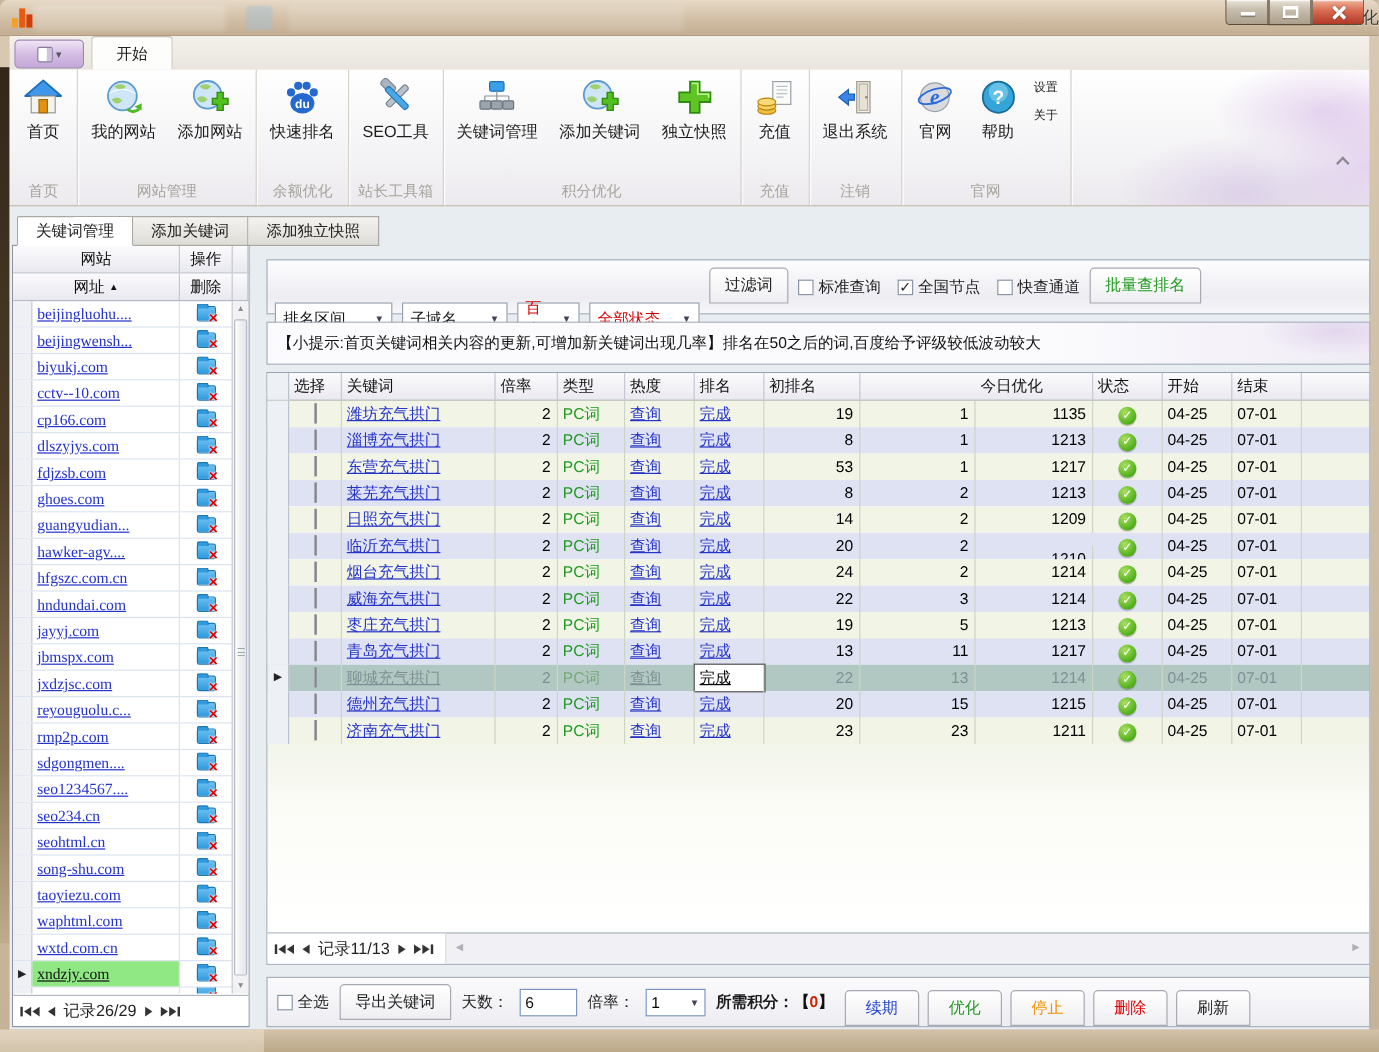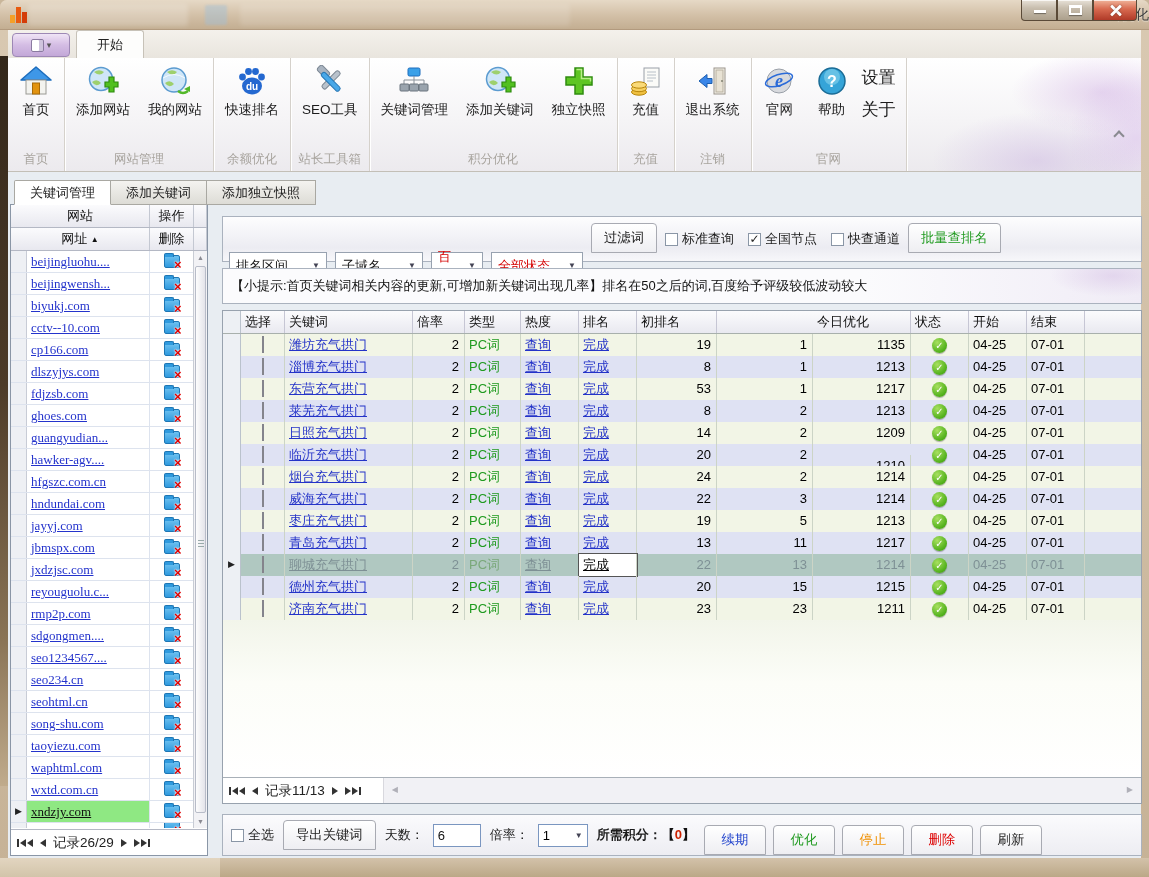--- a/index.html
+++ b/index.html
@@ -54,21 +54,21 @@
      radial-gradient(ellipse 130px 60px at 85% 30%, rgba(205,170,225,.45), transparent 70%),
      radial-gradient(ellipse 150px 70px at 60% 90%, rgba(190,160,220,.35), transparent 70%),
      radial-gradient(ellipse 90px 90px at 98% 70%, rgba(215,185,235,.5), transparent 75%); }
   #ribbon-groups { position:absolute; left:0; top:0; height:114px; display:flex; }
   .rgroup { display:flex; flex-direction:column; border-right:1px solid #d5d1cb; box-shadow:1px 0 0 #ffffff; padding:2px 2px 0; }
   .rbtns { flex:1; display:flex; align-items:flex-start; justify-content:center; }
   .rbtn { display:flex; flex-direction:column; align-items:center; padding:4px 9px 2px; cursor:pointer; border-radius:3px; }
   .ricon { width:34px; height:34px; display:flex; align-items:center; justify-content:center; }
   .rbtn-label { margin-top:3px; color:#1c1c1c; font-size:13.5px; white-space:nowrap; }
   .rstack { display:flex; flex-direction:column; justify-content:center; gap:9px; padding:6px 8px 0 4px; }
-  .rstack span { font-size:17px; color:#1c1c1c; cursor:pointer; white-space:nowrap; }
+  .rstack span { font-size:10px; color:#1c1c1c; cursor:pointer; white-space:nowrap; }
   .rgroup-label { height:24px; line-height:22px; text-align:center; color:#a8a49e; font-size:12.5px; white-space:nowrap; }
   .ribbon-collapse { position:absolute; right:10px; bottom:28px; width:22px; height:16px; cursor:pointer; }
   .ribbon-collapse i { position:absolute; left:6px; top:5px; width:8px; height:8px; border-top:2px solid #8a8a90; border-left:2px solid #8a8a90; transform:rotate(45deg); }
 
   
   .content { position:absolute; left:8px; right:8px; top:172px; height:686px; background:#e8edf2; }
   .ctabs { position:absolute; left:6px; top:8px; height:25px; display:flex; z-index:5; }
   .ctab { height:25px; padding:0 15px; line-height:24px; background:linear-gradient(180deg,#f4f3f0,#dddcd6);
     border:1px solid #a9a8a2; border-left:none; color:#222; cursor:pointer; }
   .ctab:first-child { border-left:1px solid #a9a8a2; border-radius:2px 0 0 0; }
@@ -138,21 +138,21 @@
   .g-row.sel .gc, .g-row.sel a { color:#7e9095; }
   .g-row.sel .type { color:#7aa87a; }
   .g-row.sel .gc.editcell { background:#fff; color:#000; outline:1px solid #555; }
   .g-row.sel .gc.editcell a { color:#000; }
   .gchk { width:13px; height:13px; margin:4px auto 0; background:#e4e4e8; border:1px solid #84848c; box-shadow:inset 0 0 0 2px #fff; cursor:pointer; }
   .statusic { display:inline-block; width:15px; height:15px; margin-top:3px; border-radius:50%;
     background:radial-gradient(circle at 35% 30%,#a8e060,#55b31e 65%,#3d8c12); color:#fff; font-size:10px; font-weight:bold; line-height:15px; text-align:center;
     box-shadow:0 1px 1px rgba(0,0,0,.3); }
   .g-fill { flex:1; background:linear-gradient(180deg,#f2f5ea,#fcfdf8 40%,#ffffff); }
   .g-pager { height:26px; flex:none; border-top:1px solid #a8b0b8; display:flex; align-items:stretch; background:#f1f1f5; }
-  .g-pager .pleft { background:#fff; display:flex; align-items:center; gap:7px; padding:0 22px 0 6px; border-right:1px solid #d8d8de; }
+  .g-pager .pleft { background:#fff; display:flex; align-items:center; gap:7px; padding:0 10px 0 6px; border-right:1px solid #d8d8de; }
   .hscroll { flex:1; position:relative; }
   .hscroll .ar { position:absolute; top:7px; font-size:8px; color:#b0b0b8; cursor:pointer; }
   .hscroll .ar.l { left:8px; } .hscroll .ar.r { right:8px; }
 
   .bottombar { position:absolute; left:4px; right:6px; top:604px; height:42px; border:1px solid #aab2be;
     background:linear-gradient(180deg,#fbfbfd,#ededf2); display:flex; align-items:center; padding:0 8px; gap:9px; }
   .bottombar .lbl { color:#1c1c1c; white-space:nowrap; }
   .txtinput { width:48px; height:23px; border:1px solid #7a96c0; background:#fff; padding-left:4px; line-height:21px; color:#111; }
   .minicombo { width:50px; height:23px; border:1px solid #7a96c0; background:#fff; display:flex; align-items:center; justify-content:space-between; padding:0 4px; cursor:pointer; }
   .minicombo .dd { font-size:8px; color:#445; }
@@ -222,40 +222,40 @@
               <div class="rbtn-label">首页</div>
             </div>
           </div>
           <div class="rgroup-label">首页</div>
         </div>
         <div class="rgroup">
           <div class="rbtns">
             <div class="rbtn">
               <span class="ricon">
                 <svg viewBox="0 0 32 32" width="32" height="32">
-                  <circle cx="14" cy="14" r="11.5" fill="#cfe6f8" stroke="#5b9bd0" stroke-width="1.5"></circle>
-                  <path d="M7 7 Q12 3.5 17 7 Q13 12 7 7Z" fill="#9ed06d"></path>
-                  <path d="M5 17 Q10 13 14 18 Q9 23 5 17Z" fill="#9ed06d"></path>
-                  <path d="M23 14 h5 v5 h4 v5 h-4 v5 h-5 v-5 h-4 v-5 h4 Z" fill="#52c020" stroke="#2f8c0f" stroke-width="1.2" transform="translate(-1,-2)"></path>
-                </svg>
-              </span>
-              <div class="rbtn-label">添加网站</div>
-            </div>
-            <div class="rbtn">
-              <span class="ricon">
-                <svg viewBox="0 0 32 32" width="32" height="32">
                   <circle cx="15" cy="15" r="12" fill="#cfe6f8" stroke="#5b9bd0" stroke-width="1.5"></circle>
                   <path d="M8 7 Q13 3.5 18 7 Q14 12 8 7Z" fill="#9ed06d"></path>
                   <path d="M6 18 Q11 14 15 19 Q10 24 6 18Z" fill="#9ed06d"></path>
                   <path d="M4 13 Q15 6 26 13" stroke="#ffffff" fill="none" opacity=".8"></path>
                   <path d="M19 26 q5 4 10 0" stroke="#52b829" stroke-width="2.5" fill="none"></path>
                   <polygon points="31,27 31,21 25,24" fill="#52b829"></polygon>
                 </svg>
               </span>
               <div class="rbtn-label">我的网站</div>
+            </div>
+            <div class="rbtn">
+              <span class="ricon">
+                <svg viewBox="0 0 32 32" width="32" height="32">
+                  <circle cx="14" cy="14" r="11.5" fill="#cfe6f8" stroke="#5b9bd0" stroke-width="1.5"></circle>
+                  <path d="M7 7 Q12 3.5 17 7 Q13 12 7 7Z" fill="#9ed06d"></path>
+                  <path d="M5 17 Q10 13 14 18 Q9 23 5 17Z" fill="#9ed06d"></path>
+                  <path d="M23 14 h5 v5 h4 v5 h-4 v5 h-5 v-5 h-4 v-5 h4 Z" fill="#52c020" stroke="#2f8c0f" stroke-width="1.2" transform="translate(-1,-2)"></path>
+                </svg>
+              </span>
+              <div class="rbtn-label">添加网站</div>
             </div>
           </div>
           <div class="rgroup-label">网站管理</div>
         </div>
         <div class="rgroup">
           <div class="rbtns">
             <div class="rbtn">
               <span class="ricon">
                 <svg viewBox="0 0 32 32" width="32" height="32">
                   <ellipse cx="16" cy="21" rx="10" ry="8.5" fill="#2468d0"></ellipse>

